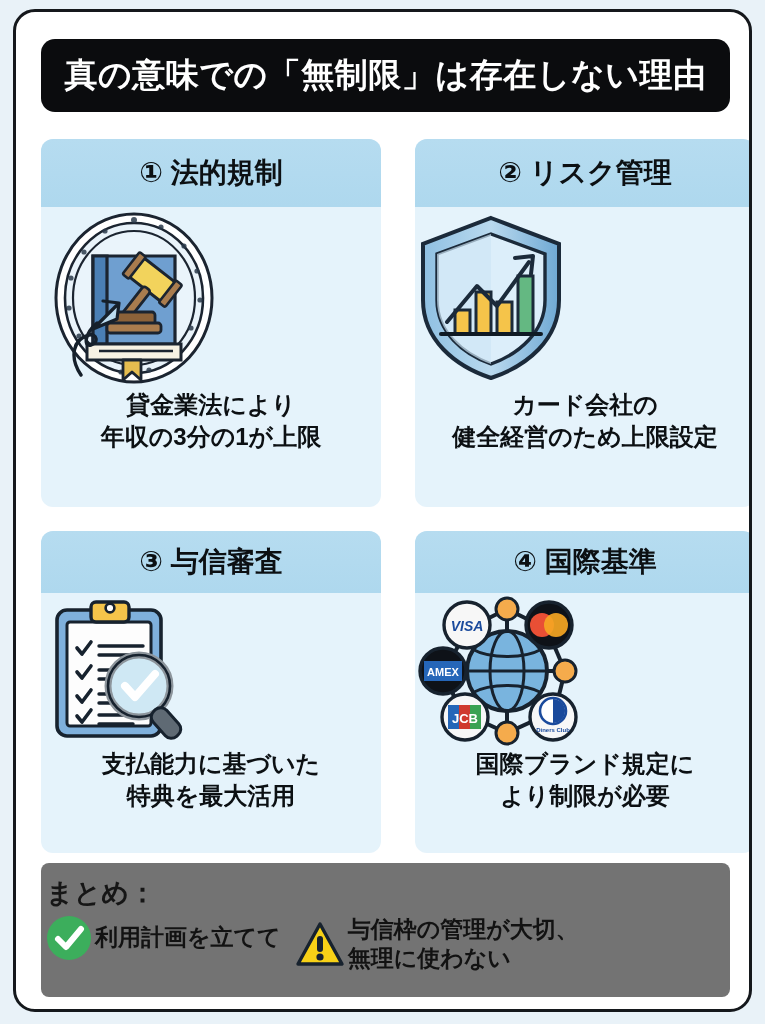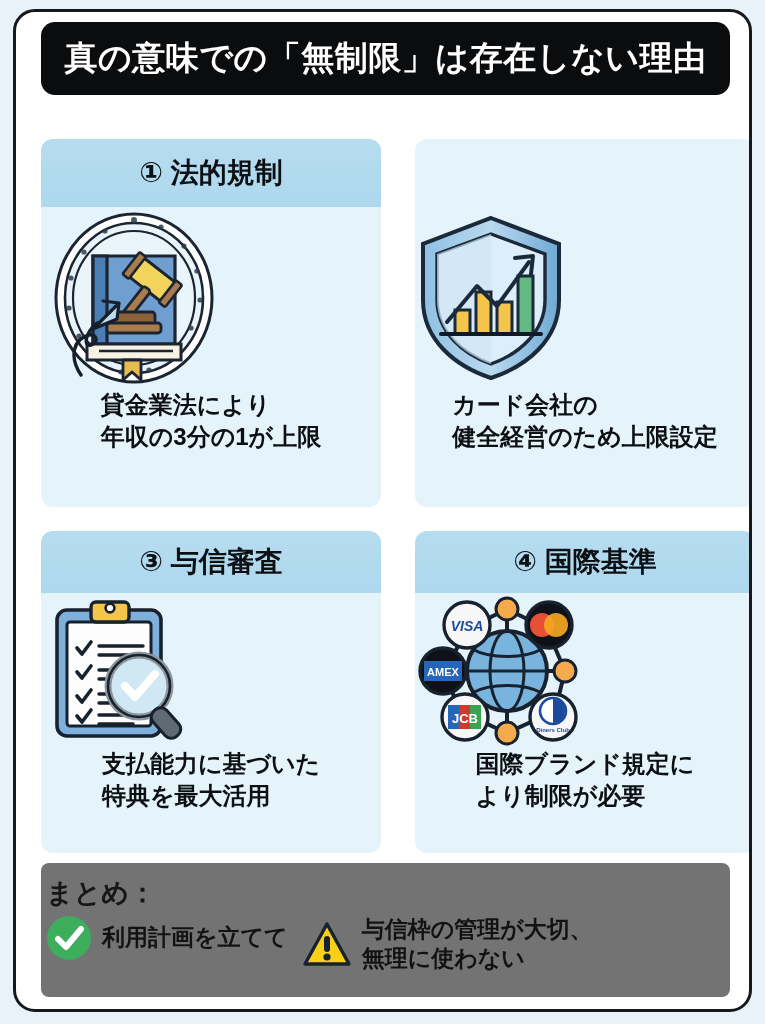--- a/index.html
+++ b/index.html
@@ -25,21 +25,21 @@
     border: 3px solid #15181c;
     border-radius: 22px;
     box-sizing: border-box;
     overflow: hidden;
   }
 
   
   .title-bar {
     position: absolute;
     left: 25px;
-    top: 10px;
+    top: 27px;
     width: 689px;
     height: 73px;
     background: #0b0c0e;
     border-radius: 14px;
     display: flex;
     align-items: center;
     justify-content: center;
   }
   .title-text {
     color: #ffffff;
@@ -104,20 +104,21 @@
     height: 182px;
     display: flex;
     align-items: center;
     justify-content: flex-start;
     width: 100%;
     position: relative;
   }
   .card.row2 .icon-zone { height: 155px; }
 
   .card-caption {
+    text-align: center;
     font-size: 24px;
     font-weight: bold;
     color: #0c1013;
     line-height: 1.32;
     white-space: nowrap;
   }
 
   
   .summary {
     position: absolute;
@@ -137,21 +138,21 @@
     margin-bottom: 4px;
   }
   .summary-rows {
     display: flex;
     align-items: flex-start;
     gap: 14px;
   }
   .summary-item {
     display: flex;
     align-items: center;
-    gap: 10px;
+    gap: 3px;
   }
   .summary-item .txt {
     font-size: 23px;
     font-weight: bold;
     color: #121212;
     line-height: 1.28;
     white-space: nowrap;
   }
 
   svg { display: block; }
@@ -221,20 +222,23 @@
           <div class="card-caption">
             <div>貸金業法により</div>
             <div>年収の3分の1が上限</div>
           </div>
         </div>
       </div>
     </div>
 
     <div class="cell right">
       <div class="card row1">
+        <div class="card-head">
+          <span class="card-head-text">② リスク管理</span>
+        </div>
         <div class="card-body">
           <div class="icon-zone">
             <svg width="152" height="168" viewBox="0 0 152 168">
               <defs>
                 <linearGradient id="shGrad" x1="0" y1="0" x2="1" y2="0">
                   <stop offset="0%" stop-color="#8fc0e2"></stop>
                   <stop offset="50%" stop-color="#b9d9ee"></stop>
                   <stop offset="100%" stop-color="#6fa9d4"></stop>
                 </linearGradient>
               </defs>

